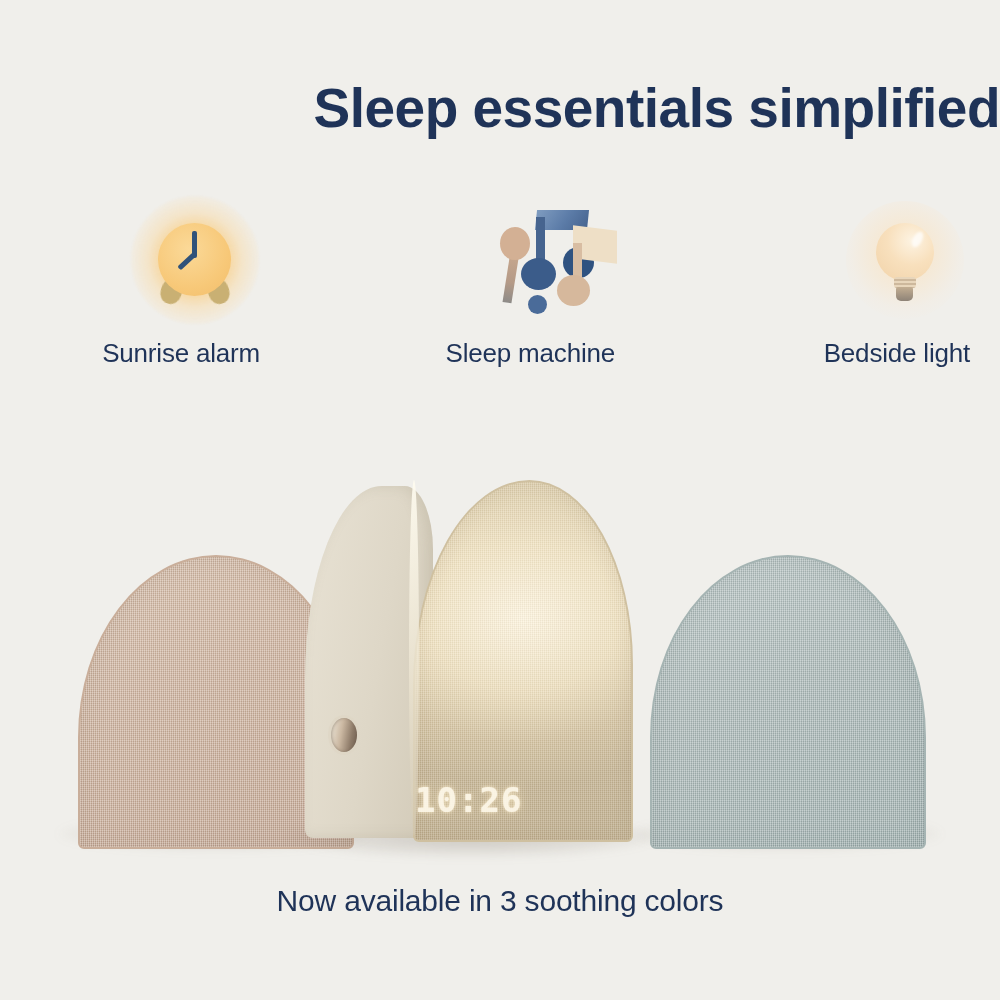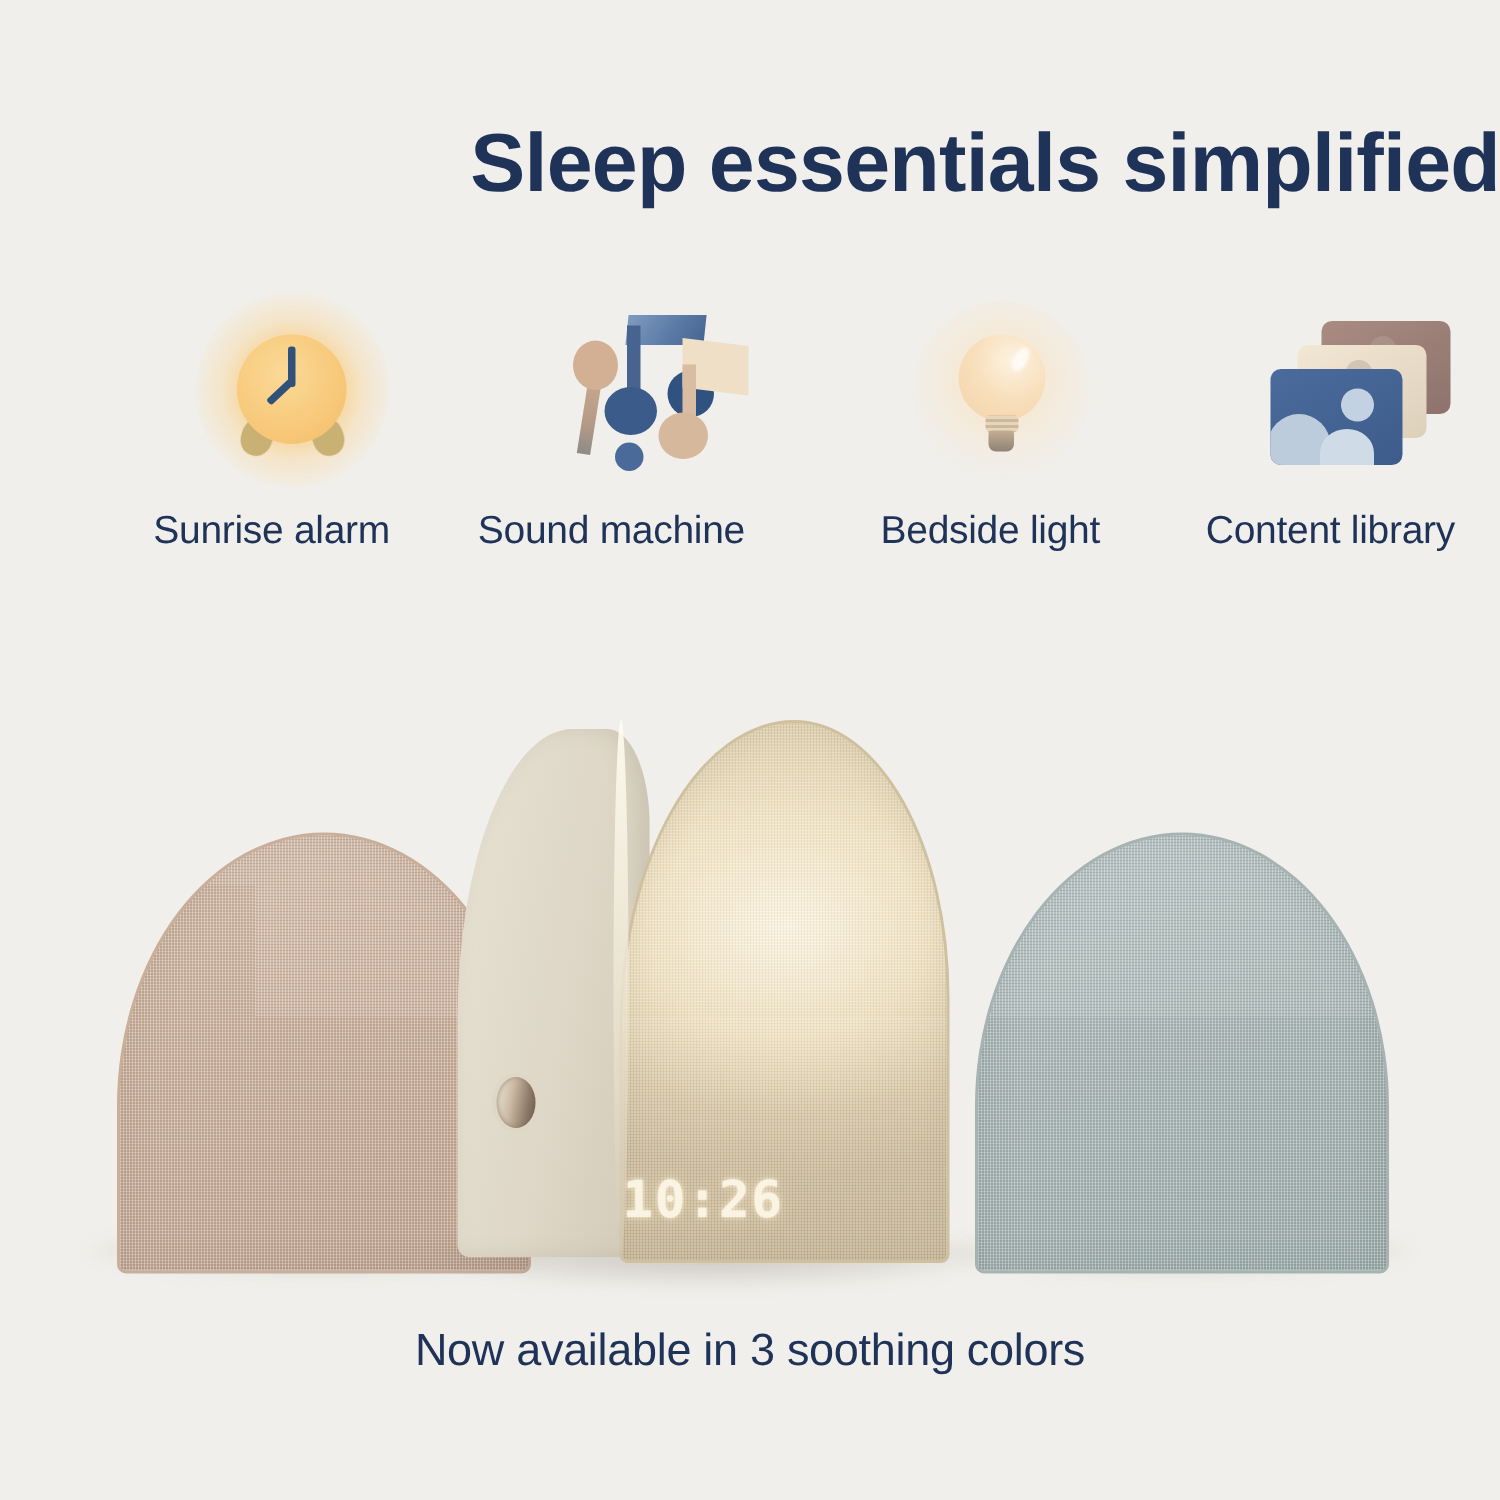--- a/index.html
+++ b/index.html
@@ -474,54 +474,36 @@
         <div class="note-shape n-blue-beam"></div>
         <div class="note-shape n-blue-stem"></div>
         <div class="note-shape n-blue-head"></div>
         <div class="note-shape n-blue-head2"></div>
         <div class="note-shape n-cream-flag"></div>
         <div class="note-shape n-tan-stem2"></div>
         <div class="note-shape n-tan-head2"></div>
         <div class="note-shape n-dot"></div>
       </div>
     </div>
-    <div class="feature-label">Sound machine</div>
+    <div class="feature-label">Sleep machine</div>
   </div>
 
   <div class="feature">
     <div class="feature-icon-wrap">
       <div class="bulb-wrap">
         <div class="bulb-glow"></div>
         <div class="bulb-globe"></div>
         <div class="bulb-shine"></div>
         <div class="bulb-neck"></div>
         <div class="bulb-base"></div>
       </div>
     </div>
     <div class="feature-label">Bedside light</div>
   </div>
 
-  <div class="feature">
-    <div class="feature-icon-wrap">
-      <div class="cards">
-        <div class="lib-card back">
-          <div class="lib-sun-ghost"></div>
-        </div>
-        <div class="lib-card mid">
-          <div class="lib-sun-ghost"></div>
-        </div>
-        <div class="lib-card front">
-          <div class="lib-sun"></div>
-          <div class="lib-hill-a"></div>
-          <div class="lib-hill-b"></div>
-        </div>
-      </div>
-    </div>
-    <div class="feature-label">Content library</div>
-  </div>
 
 </div>
 
 <div class="scene">
 
   <div class="shadow" id="shadow-left"></div>
   <div class="shadow" id="shadow-right"></div>
 
   <div class="device" id="device-left">
     <div class="dome">

